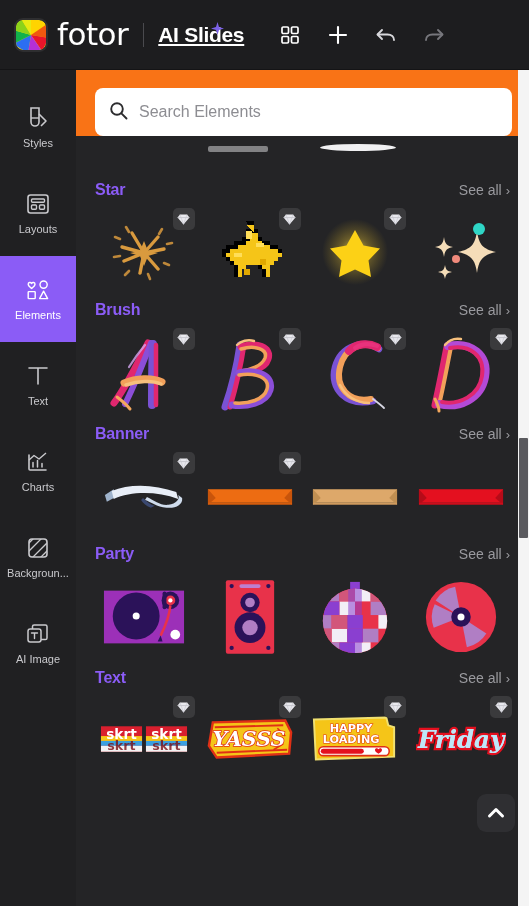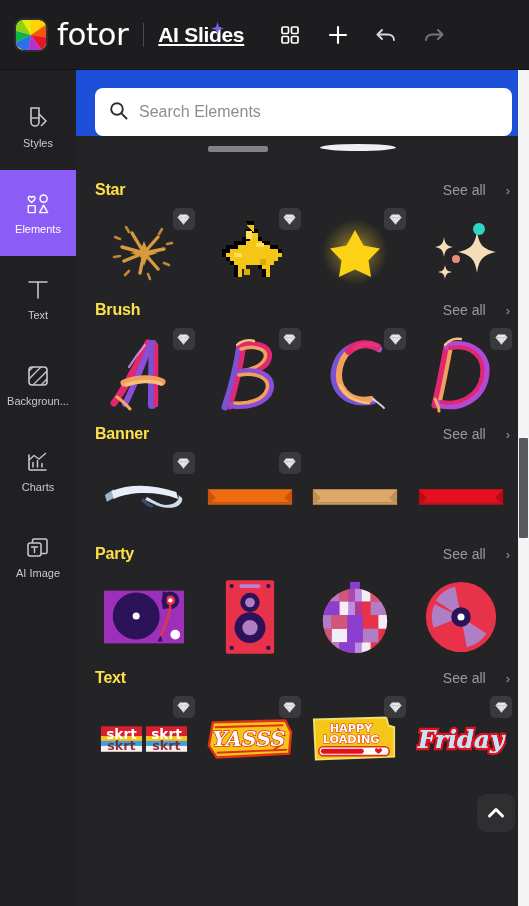--- a/index.html
+++ b/index.html
@@ -65,35 +65,35 @@
     font-family: "Liberation Sans", sans-serif; line-height: 1;
   }
   .side-item.active .side-lbl { color: #ffffff; }
   .side-lbl.wide { width: 76px; text-align: center; overflow: hidden; }
 
   
   .panel {
     flex: 1 1 auto; background: #242426; position: relative;
     display: flex; flex-direction: column; min-width: 0; overflow: hidden;
   }
-  .search-wrap { padding: 18px 17px 0 19px; flex: 0 0 auto; z-index: 5; background: #1d4ed8; }
+  .search-wrap { padding: 18px 17px 0 19px; flex: 0 0 auto; z-index: 5; background: #f97316; }
   .search-box {
     height: 48px; background: #ffffff; border-radius: 8px;
     display: flex; align-items: center; padding: 0 14px; cursor: text;
   }
   .search-ph { color: #8d8d92; font-size: 16px; margin-left: 11px; }
 
   .scroll-area { flex: 1 1 auto; position: relative; overflow: hidden; padding: 0 19px; }
   .clipped-row { height: 32px; position: relative; margin-top: 2px; }
   .clip-banner { position: absolute; height: 6px; border-radius: 2px; }
 
   .sec { margin-top: 4px; }
   .sec-head { display: flex; align-items: center; justify-content: space-between; height: 32px; }
-  .sec-title { color: #fde047; font-size: 16px; font-weight: bold; letter-spacing: -0.2px; }
-  .see-all { color: #9a9a9f; font-size: 14px; display: flex; align-items: center; gap: 20px; cursor: pointer; }
+  .sec-title { color: #8b5cf6; font-size: 16px; font-weight: bold; letter-spacing: -0.2px; }
+  .see-all { color: #9a9a9f; font-size: 14px; display: flex; align-items: center; gap: 4px; cursor: pointer; }
   .see-all .chev { font-size: 13px; line-height: 1; }
 
   .grid { display: grid; grid-template-columns: repeat(4, 1fr); gap: 8px; margin-top: 6px; }
   .cell {
     position: relative; height: 78px; border-radius: 6px; cursor: pointer;
     display: flex; align-items: center; justify-content: flex-start; overflow: visible;
   }
   .cell.tall { height: 82px; }
   .badge {
     position: absolute; top: -4px; right: -2px; width: 22px; height: 22px;
@@ -187,20 +187,31 @@
         <span class="side-ico">
           <svg width="26" height="26" viewBox="0 0 26 26" aria-hidden="true">
             <path d="M6 3 V17 a4 4 0 0 0 8 0 V3 Z" fill="none" stroke="#c9c9cd" stroke-width="1.6"></path>
             <path d="M6 13 H14" stroke="#c9c9cd" stroke-width="1.4"></path>
             <path d="M14 9 L21 16 L16 21" fill="none" stroke="#c9c9cd" stroke-width="1.6" stroke-linejoin="round"></path>
           </svg>
         </span>
         <span class="side-lbl">Styles</span>
       </div>
 
+      <div class="side-item">
+        <span class="side-ico">
+          <svg width="26" height="26" viewBox="0 0 26 26" aria-hidden="true">
+            <rect x="3" y="4" width="20" height="18" rx="2.5" fill="none" stroke="#c9c9cd" stroke-width="1.6"></rect>
+            <rect x="6.5" y="8" width="13" height="3.2" rx="1" fill="none" stroke="#c9c9cd" stroke-width="1.4"></rect>
+            <rect x="6.5" y="14" width="5" height="4.2" rx="1" fill="none" stroke="#c9c9cd" stroke-width="1.4"></rect>
+            <rect x="14.5" y="14" width="5" height="4.2" rx="1" fill="none" stroke="#c9c9cd" stroke-width="1.4"></rect>
+          </svg>
+        </span>
+        <span class="side-lbl">Layouts</span>
+      </div>
 
       <div class="side-item active">
         <span class="side-ico">
           <svg width="26" height="26" viewBox="0 0 26 26" aria-hidden="true">
             <path d="M6.6 6.3 c-1-1.4-3.4-1-3.4 1 0 1.8 2.4 3.4 3.4 4.1 1-.7 3.4-2.3 3.4-4.1 0-2-2.4-2.4-3.4-1Z" fill="none" stroke="#ffffff" stroke-width="1.4"></path>
             <circle cx="18.6" cy="7.6" r="3.6" fill="none" stroke="#ffffff" stroke-width="1.4"></circle>
             <rect x="3.2" y="14.6" width="7" height="7" rx="0.6" fill="none" stroke="#ffffff" stroke-width="1.4"></rect>
             <path d="M18.6 14.2 L22.6 21.6 H14.6 Z" fill="none" stroke="#ffffff" stroke-width="1.4" stroke-linejoin="round"></path>
           </svg>
         </span>
@@ -210,47 +221,47 @@
 
       <div class="side-item">
         <span class="side-ico">
           <svg width="26" height="26" viewBox="0 0 26 26" aria-hidden="true">
             <path d="M4 5 H22 M13 5 V21" fill="none" stroke="#c9c9cd" stroke-width="1.6" stroke-linecap="round"></path>
           </svg>
         </span>
         <span class="side-lbl">Text</span>
       </div>
 
+
+      <div class="side-item">
+        <span class="side-ico">
+          <svg width="26" height="26" viewBox="0 0 26 26" aria-hidden="true">
+            <path d="M4 6 V20 a1 1 0 0 0 1 1 H21" fill="none" stroke="#c9c9cd" stroke-width="1.6" stroke-linecap="round"></path>
+            <path d="M4 11 L9 6.5 L14 10 L21 4" fill="none" stroke="#c9c9cd" stroke-width="1.4" stroke-linejoin="round"></path>
+            <path d="M8 18 V13.5 M12.5 18 V11.5 M17 18 V14.5" stroke="#c9c9cd" stroke-width="1.5" stroke-linecap="round"></path>
+          </svg>
+        </span>
+        <span class="side-lbl">Charts</span>
+      </div>
 
       <div class="side-item">
         <span class="side-ico">
           <svg width="26" height="26" viewBox="0 0 26 26" aria-hidden="true">
             <defs>
                 <clipPath id="bgc">
                   <rect x="4" y="4" width="18" height="18" rx="3"></rect>
                 </clipPath>
               </defs>
             <rect x="4" y="4" width="18" height="18" rx="3" fill="none" stroke="#c9c9cd" stroke-width="1.6"></rect>
             <g clip-path="url(#bgc)" stroke="#c9c9cd" stroke-width="1.3">
               <path d="M0 12 L12 0 M0 20 L20 0 M4 26 L26 4 M12 26 L26 12"></path>
             </g>
           </svg>
         </span>
         <span class="side-lbl wide">Backgroun...</span>
-      </div>
-
-      <div class="side-item">
-        <span class="side-ico">
-          <svg width="26" height="26" viewBox="0 0 26 26" aria-hidden="true">
-            <path d="M4 6 V20 a1 1 0 0 0 1 1 H21" fill="none" stroke="#c9c9cd" stroke-width="1.6" stroke-linecap="round"></path>
-            <path d="M4 11 L9 6.5 L14 10 L21 4" fill="none" stroke="#c9c9cd" stroke-width="1.4" stroke-linejoin="round"></path>
-            <path d="M8 18 V13.5 M12.5 18 V11.5 M17 18 V14.5" stroke="#c9c9cd" stroke-width="1.5" stroke-linecap="round"></path>
-          </svg>
-        </span>
-        <span class="side-lbl">Charts</span>
       </div>
 
       <div class="side-item">
         <span class="side-ico">
           <svg width="26" height="26" viewBox="0 0 26 26" aria-hidden="true">
             <rect x="3" y="8" width="13" height="13" rx="2.2" fill="none" stroke="#c9c9cd" stroke-width="1.5"></rect>
             <path d="M7.5 8 V5.6 a1.6 1.6 0 0 1 1.6-1.6 H20.4 A1.6 1.6 0 0 1 22 5.6 V17 a1.6 1.6 0 0 1 -1.6 1.6 H16" fill="none" stroke="#c9c9cd" stroke-width="1.5"></path>
             <path d="M6.5 12 H12.5 M9.5 12 V17.5" stroke="#c9c9cd" stroke-width="1.4" stroke-linecap="round"></path>
           </svg>
         </span>

